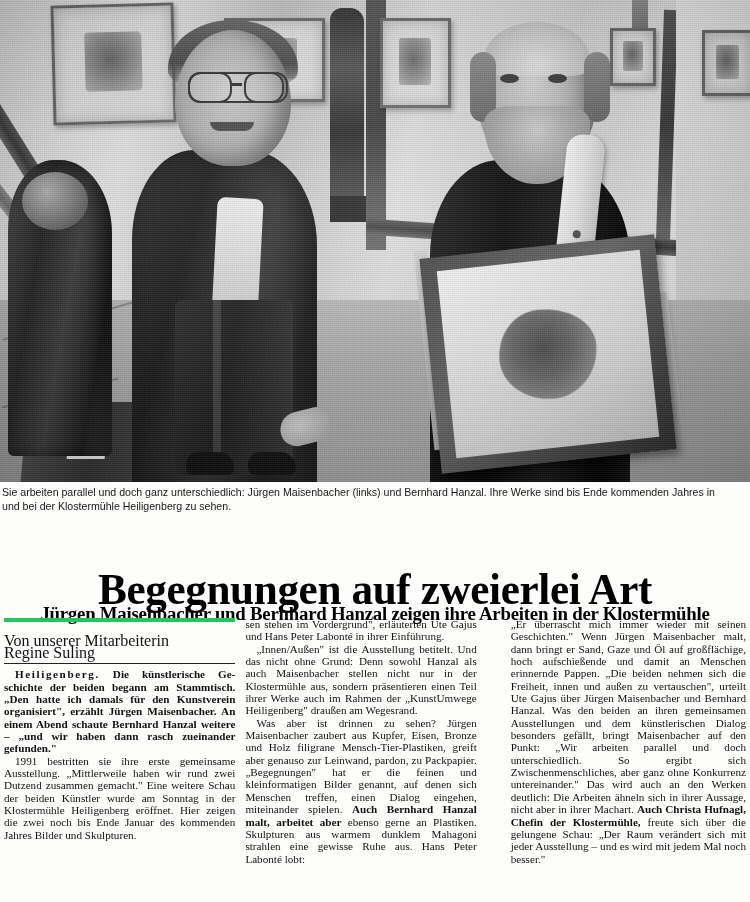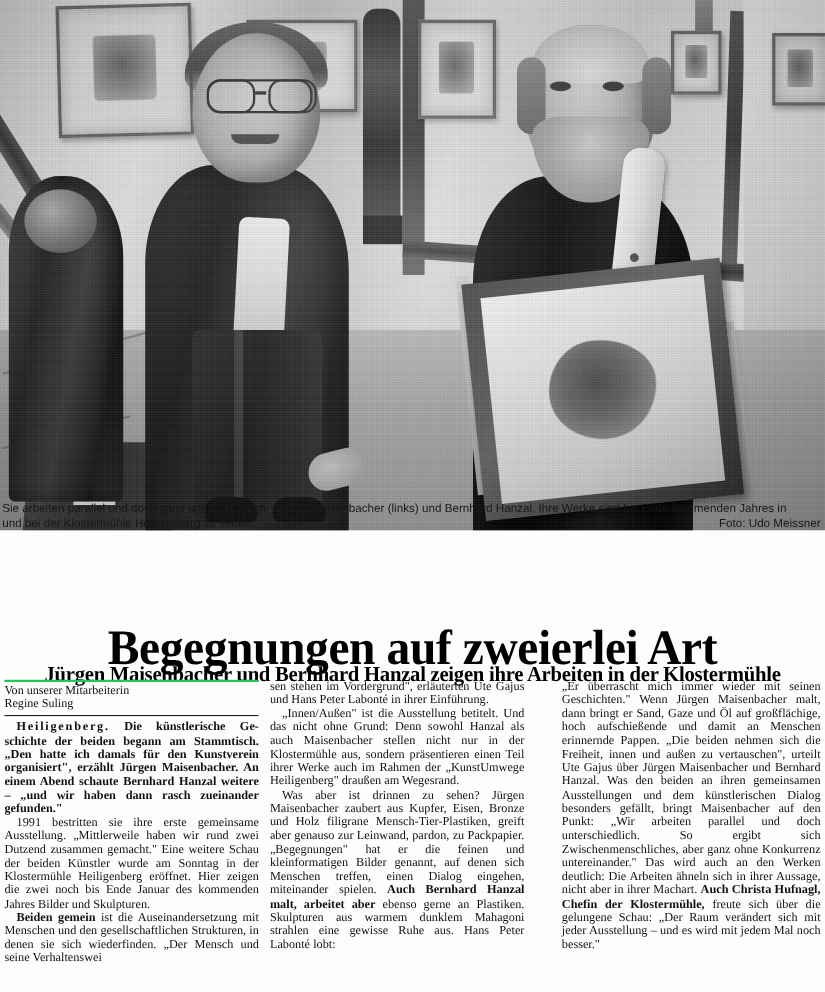--- a/index.html
+++ b/index.html
@@ -254,21 +254,21 @@
     filter: blur(.6px);
   }
   .easel-leg {
     position:absolute; background: linear-gradient(180deg,#cbc7bf,#a6a29a);
     z-index: 39;
   }
 
   
   .caption {
     position: absolute;
-    left: 2px; top: 456px; width: 744px;
+    left: 2px; top: 486px; width: 744px;
     font-family: "Liberation Sans", sans-serif;
     font-size: 10.6px;
     line-height: 13.5px;
     color: #171717;
   }
   .caption .credit {
     display: block;
     text-align: right;
     margin-top: -13.5px;
   }
@@ -312,25 +312,25 @@
     font-family: "Liberation Serif", serif;
     font-size: 11.15px;
     line-height: 12.35px;
     text-align: justify;
     color: #111;
     hyphens: manual;
   }
   .col.c3 { width: 244px; margin-left: 24px; }
 
   .byline {
-    border-top: 2px solid #22c55e;
+    border-top: 4px solid #22c55e;
     border-bottom: 1px solid #222;
-    padding: 2px 0 3px 0;
+    padding: 13px 0 3px 0;
     margin-bottom: 4.5px;
-    font-size: 11px;
+    font-size: 16px;
     line-height: 12.4px;
   }
   .byline div { display: block; }
 
   .col p {
     margin: 0;
     text-indent: 11px;
   }
   .col p.cont { text-indent: 0; }
   .lead { font-weight: bold; }
@@ -424,36 +424,34 @@
       </div>
     </div>
 
     <div class="grain"></div>
     <div class="vign"></div>
   </div>
 
   <div class="caption">
     <span>Sie arbeiten parallel und doch ganz unterschiedlich: Jürgen Maisenbacher (links) und Bernhard Hanzal. Ihre Werke sind bis Ende kommenden Jahres in</span>
     <span class="cap-line2">und bei der Klostermühle Heiligenberg zu sehen.</span>
-    <span class="credit">Foto: Udo Meissner</span>
   </div>
 
   <h1 class="headline">Begegnungen auf zweierlei Art</h1>
   <h2 class="subheadline">Jürgen Maisenbacher und Bernhard Hanzal zeigen ihre Arbeiten in der Klostermühle</h2>
 
   <div class="cols">
 
     <div class="col c1">
       <div class="byline">
         <div>Von unserer Mitarbeiterin</div>
         <div>Regine Suling</div>
       </div>
       <p class="lead"><span class="dateline">Heiligenberg.</span><span> Die künstlerische Ge­schichte der beiden begann am Stamm­tisch. „Den hatte ich damals für den Kunst­verein organisiert", erzählt Jürgen Maisen­bacher. An einem Abend schaute Bernhard Hanzal weitere – „und wir haben dann rasch zueinander gefunden."</span></p>
       <p>1991 bestritten sie ihre erste gemeinsame Ausstellung. „Mittlerweile haben wir rund zwei Dutzend zusammen gemacht." Eine weitere Schau der beiden Künstler wurde am Sonntag in der Klostermühle Heiligen­berg eröffnet. Hier zeigen die zwei noch bis Ende Januar des kommenden Jahres Bilder und Skulpturen.</p>
-      <p><b class="run">Beiden gemein</b><span> ist die Auseinanderset­zung mit Menschen und den gesellschaftli­chen Strukturen, in denen sie sich wiederfin­den. „Der Mensch und seine Verhaltenswei­</span></p>
     </div>
 
     <div class="col c2">
       <p class="cont">sen stehen im Vordergrund", erläuterten Ute Gajus und Hans Peter Labonté in ihrer Einführung.</p>
       <p>„Innen/Außen" ist die Ausstellung beti­telt. Und das nicht ohne Grund: Denn so­wohl Hanzal als auch Maisenbacher stellen nicht nur in der Klostermühle aus, sondern präsentieren einen Teil ihrer Werke auch im Rahmen der „KunstUmwege Heiligenberg" draußen am Wegesrand.</p>
       <p><span>Was aber ist drinnen zu sehen? Jürgen Maisenbacher zaubert aus Kupfer, Eisen, Bronze und Holz filigrane Mensch-Tier-Plas­tiken, greift aber genauso zur Leinwand, pardon, zu Packpapier. „Begegnungen" hat er die feinen und kleinformatigen Bilder ge­nannt, auf denen sich Menschen treffen, ei­nen Dialog eingehen, miteinander spielen. </span><b class="run">Auch Bernhard Hanzal malt, arbeitet aber</b><span> ebenso gerne an Plastiken. Skulpturen aus warmem dunklem Mahagoni strahlen eine gewisse Ruhe aus. Hans Peter Labonté lobt:</span></p>
     </div>
 
     <div class="col c3">
       <p class="cont"><span>„Er überrascht mich immer wieder mit sei­nen Geschichten." Wenn Jürgen Maisenba­cher malt, dann bringt er Sand, Gaze und Öl auf großflächige, hoch aufschießende und damit an Menschen erinnernde Pappen. „Die beiden nehmen sich die Freiheit, innen und außen zu vertauschen", urteilt Ute Ga­jus über Jürgen Maisenbacher und Bern­hard Hanzal. Was den beiden an ihren ge­meinsamen Ausstellungen und dem künstle­rischen Dialog besonders gefällt, bringt Mai­senbacher auf den Punkt: „Wir arbeiten pa­rallel und doch unterschiedlich. So ergibt sich Zwischenmenschliches, aber ganz ohne Konkurrenz untereinander." Das wird auch an den Werken deutlich: Die Arbeiten ähneln sich in ihrer Aussage, nicht aber in ih­rer Machart. </span><b class="run">Auch Christa Hufnagl, Chefin der Klostermühle,</b><span> freute sich über die gelun­gene Schau: „Der Raum verändert sich mit jeder Ausstellung – und es wird mit jedem Mal noch besser."</span></p>

